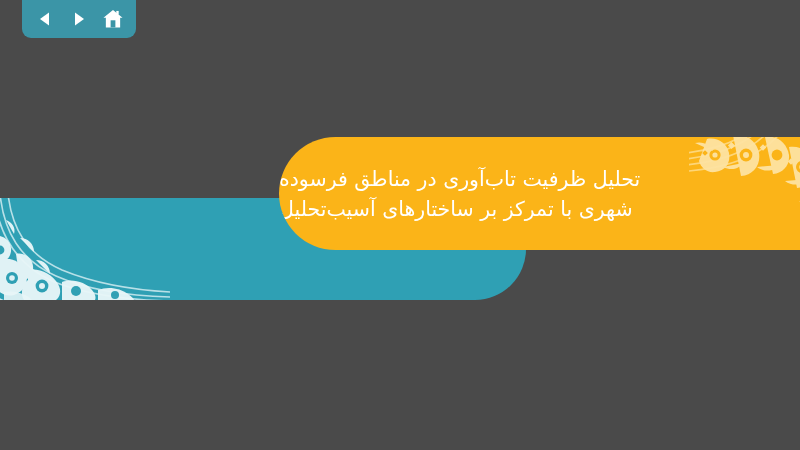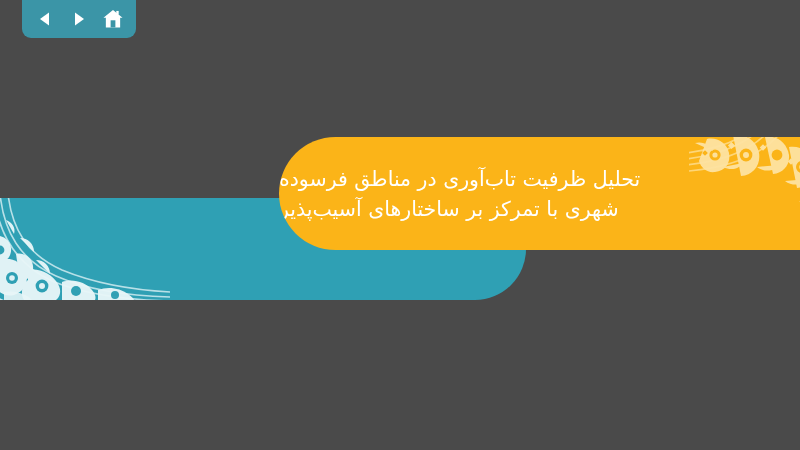--- a/index.html
+++ b/index.html
@@ -219,17 +219,17 @@
         <rect x="72" y="8" width="4.6" height="4.6" transform="rotate(45 74 10)" fill="#fee3a2"></rect>
         <rect x="100" y="22" width="4.6" height="4.6" transform="rotate(45 102 24)" fill="#fee3a2"></rect>
         <rect x="120" y="48" width="4.4" height="4.4" transform="rotate(45 122 50)" fill="#fee3a2"></rect>
         <rect x="130" y="82" width="4.4" height="4.4" transform="rotate(45 132 84)" fill="#fee3a2"></rect>
         <rect x="14" y="14" width="4" height="4" transform="rotate(45 16 16)" fill="#fbb418"></rect>
       </g>
     </svg>
 
     <div id="title-block">
       <div class="title-line">تحلیل ظرفیت تاب‌آوری در مناطق فرسوده</div>
-      <div class="title-line">شهری با تمرکز بر ساختارهای آسیب‌پذیر</div>
+      <div class="title-line">شهری با تمرکز بر ساختارهای آسیب‌تحلیل</div>
     </div>
   </div>
 
 </div>
 
 </body></html>

